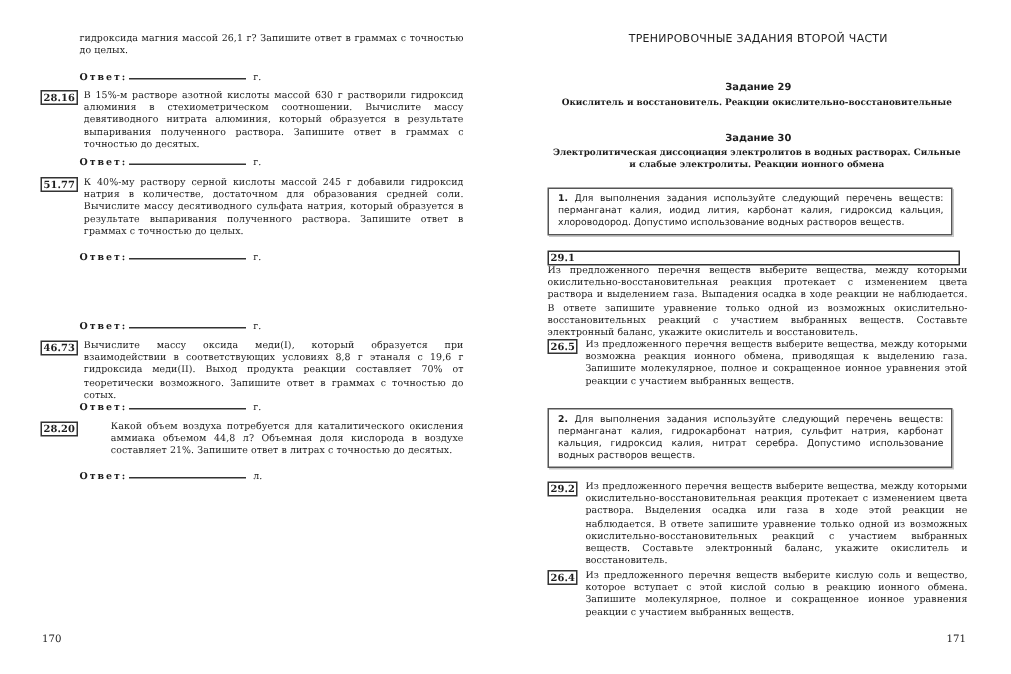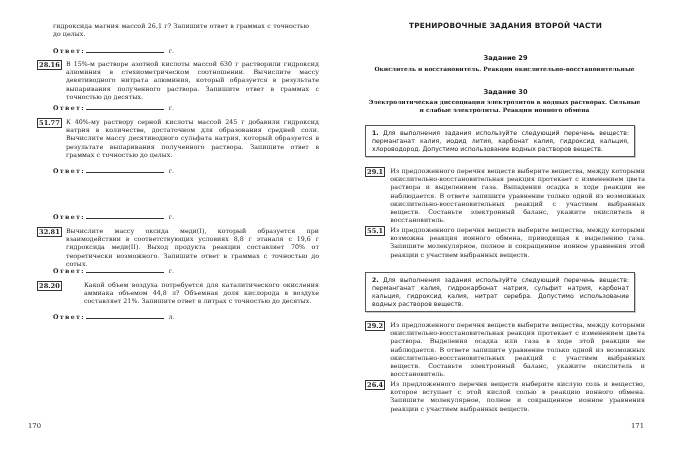--- a/index.html
+++ b/index.html
@@ -11,30 +11,30 @@
 
   .txt { font-size: 6.3px; line-height: 8.2px; text-align: justify; letter-spacing: 0.05px; }
 
   
   .lp-block { position: absolute; left: 53px; width: 256px; }
   .answer-line { position: absolute; left: 53px; font-size: 6.3px; line-height: 8px;
                  display: flex; align-items: baseline; }
   .answer-label { letter-spacing: 1.3px; font-weight: bold; }
   .answer-blank { display: inline-block; width: 78px; border-bottom: 0.8px solid #333;
                   margin: 0 5px 0 1px; height: 6px; }
-  .task { position: absolute; left: 37px; width: 282px; display: flex; }
+  .task { position: absolute; left: 27px; width: 282px; display: flex; }
   .task-num { flex: 0 0 auto; border: 0.8px solid #333; font-weight: bold;
               font-size: 6.6px; line-height: 8px; padding: 0 1px; height: 8px;
               margin-right: 4px; margin-top: 0px; }
   .task-text { flex: 1; }
   .page-number { position: absolute; top: 422px; font-size: 6.8px; }
 
   
   .section-title { position: absolute; left: 0; width: 337px; text-align: center; top: 21px;
-                   font-family: "DejaVu Sans", sans-serif; font-weight: bold; font-size: 7.3px;
+                   font-family: "DejaVu Sans", sans-serif; font-weight: normal; font-size: 7.3px;
                    letter-spacing: 0.2px; }
   .assign-title { position: absolute; left: 0; width: 337px; text-align: center;
                   font-family: "DejaVu Sans", sans-serif; font-weight: bold; font-size: 6.6px; }
   .assign-sub { position: absolute; left: 30px; width: 275px; text-align: center;
                 font-weight: bold; font-size: 5.9px; line-height: 8px; }
   .info-box { position: absolute; left: 28px; width: 270px; border: 0.9px solid #555;
               padding: 3px 5px 3px 6px; font-family: "DejaVu Sans", sans-serif;
               font-size: 6.2px; line-height: 8.1px; text-align: justify; box-sizing: border-box;
               box-shadow: 1px 1px 0 #c8c8c8; }
   .info-box b { font-weight: bold; }
@@ -73,21 +73,21 @@
     <span>г.</span>
   </div>
 
   <div class="answer-line" style="top:212px;">
     <span class="answer-label">Ответ:</span>
     <span class="answer-blank"></span>
     <span>г.</span>
   </div>
 
   <div class="task txt" style="top:227px;">
-    <span class="task-num">32.81</span>
+    <span class="task-num">46.73</span>
     <span class="task-text">Вычислите массу оксида меди(I), который образуется при взаимодействии в соответствующих условиях 8,8 г этаналя с 19,6 г гидроксида меди(II). Выход продукта реакции составляет 70% от теоретически возможного. Запишите ответ в граммах с точностью до сотых.</span>
   </div>
   <div class="answer-line" style="top:266px;">
     <span class="answer-label">Ответ:</span>
     <span class="answer-blank"></span>
     <span>г.</span>
   </div>
 
   <div class="task txt" style="top:281px;gap:18px;">
     <span class="task-num">28.20</span>
@@ -109,27 +109,27 @@
   <div class="assign-sub" style="top:65px;">Окислитель и восстановитель. Реакции окислительно-восстановительные</div>
 
   <div class="assign-title" style="top:88px;">Задание 30</div>
   <div class="assign-sub" style="top:98px;">Электролитическая диссоциация электролитов в водных растворах. Сильные и слабые электролиты. Реакции ионного обмена</div>
 
   <div class="info-box" style="top:125px;">
     <b>1.</b>
     <span>Для выполнения задания используйте следующий перечень веществ: перманганат калия, иодид лития, карбонат калия, гидроксид кальция, хлороводород. Допустимо использование водных растворов веществ.</span>
   </div>
 
-  <div class="rtask txt" style="top:167px;">
+  <div class="rtask txt" style="top:167px;flex-direction:column;">
     <span class="task-num">29.1</span>
     <span class="task-text">Из предложенного перечня веществ выберите вещества, между которыми окислительно-восстановительная реакция протекает с изменением цвета раствора и выделением газа. Выпадения осадка в ходе реакции не наблюдается. В ответе запишите уравнение только одной из возможных окислительно-восстановительных реакций с участием выбранных веществ. Составьте электронный баланс, укажите окислитель и восстановитель.</span>
   </div>
 
   <div class="rtask txt" style="top:226px;">
-    <span class="task-num">55.1</span>
+    <span class="task-num">26.5</span>
     <span class="task-text">Из предложенного перечня веществ выберите вещества, между которыми возможна реакция ионного обмена, приводящая к выделению газа. Запишите молекулярное, полное и сокращенное ионное уравнения этой реакции с участием выбранных веществ.</span>
   </div>
 
   <div class="info-box" style="top:272px;">
     <b>2.</b>
     <span>Для выполнения задания используйте следующий перечень веществ: перманганат калия, гидрокарбонат натрия, сульфит натрия, карбонат кальция, гидроксид калия, нитрат серебра. Допустимо использование водных растворов веществ.</span>
   </div>
 
   <div class="rtask txt" style="top:321px;">
     <span class="task-num">29.2</span>

